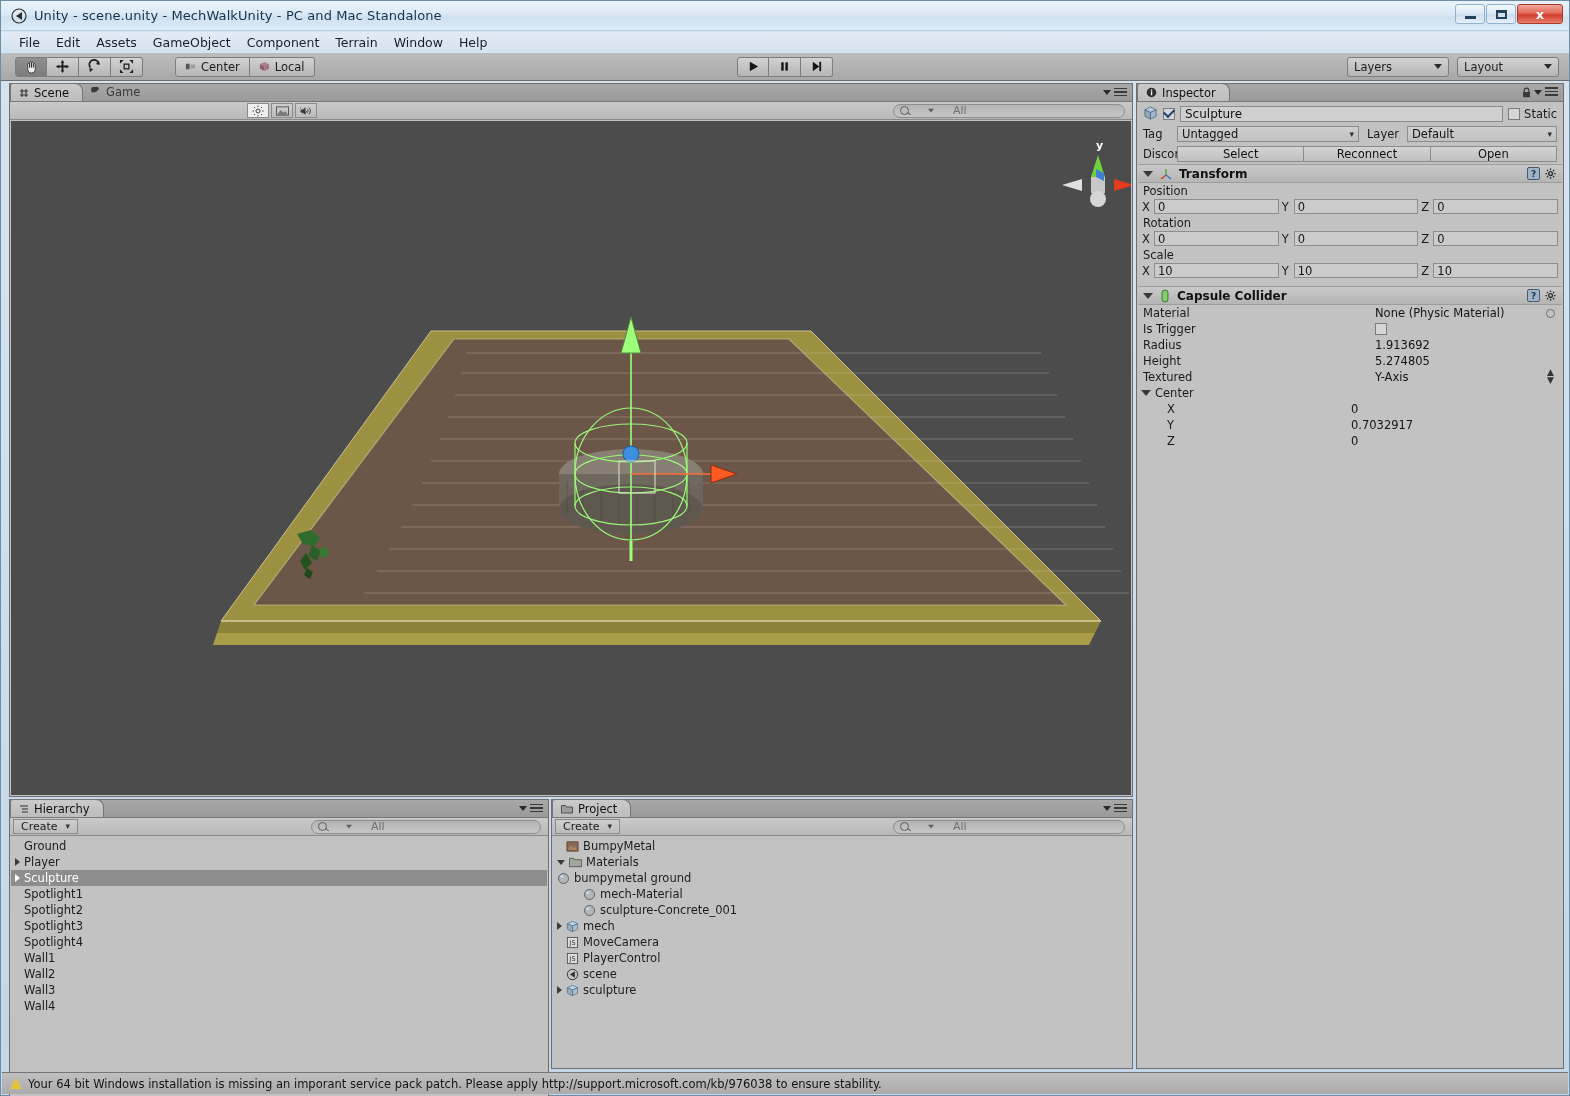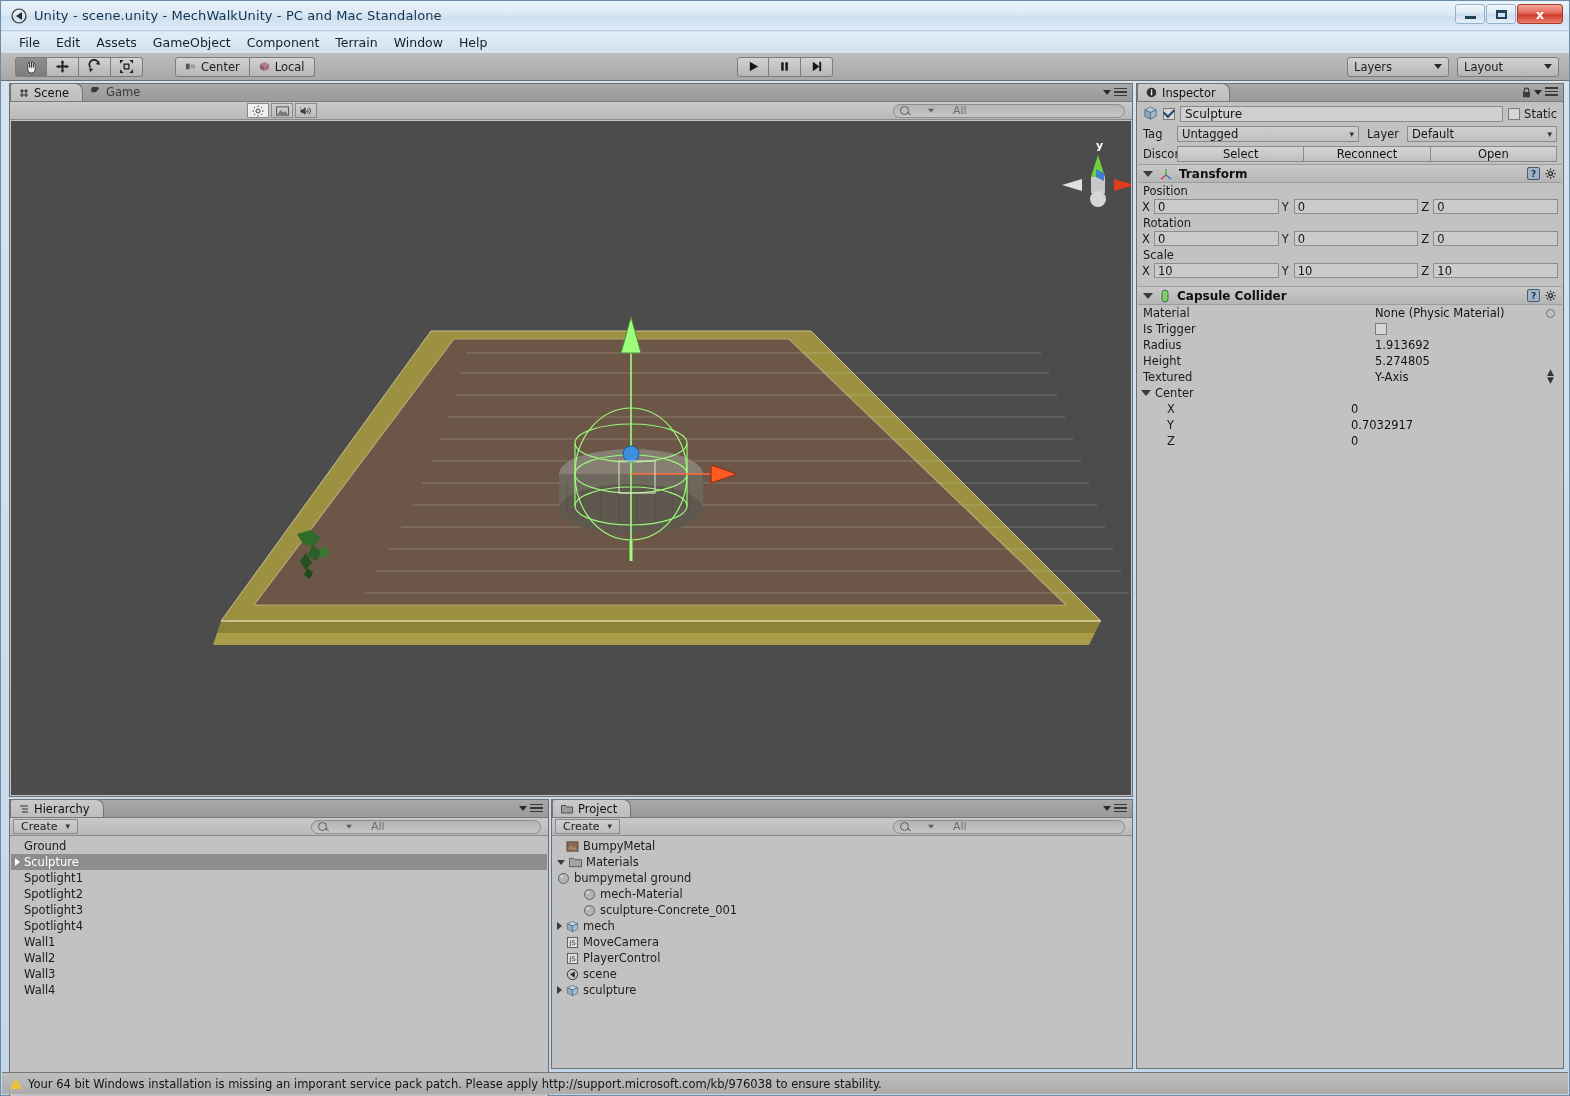--- a/index.html
+++ b/index.html
@@ -727,20 +727,24 @@
           <span class="caret" style="border-top-color:#5d5d5d;transform:scale(.75)"></span>
           <span>All</span>
         </div>
       </div>
     </div>
     <div class="list">
       <div class="litem">
           <span class="arrow blank"></span>
           <span>Ground</span>
         </div>
+      <div class="litem">
+          <span class="arrow"></span>
+          <span>Player</span>
+        </div>
       <div class="litem sel">
           <span class="arrow"></span>
           <span>Sculpture</span>
         </div>
       <div class="litem">
           <span class="arrow blank"></span>
           <span>Spotlight1</span>
         </div>
       <div class="litem">
           <span class="arrow blank"></span>

